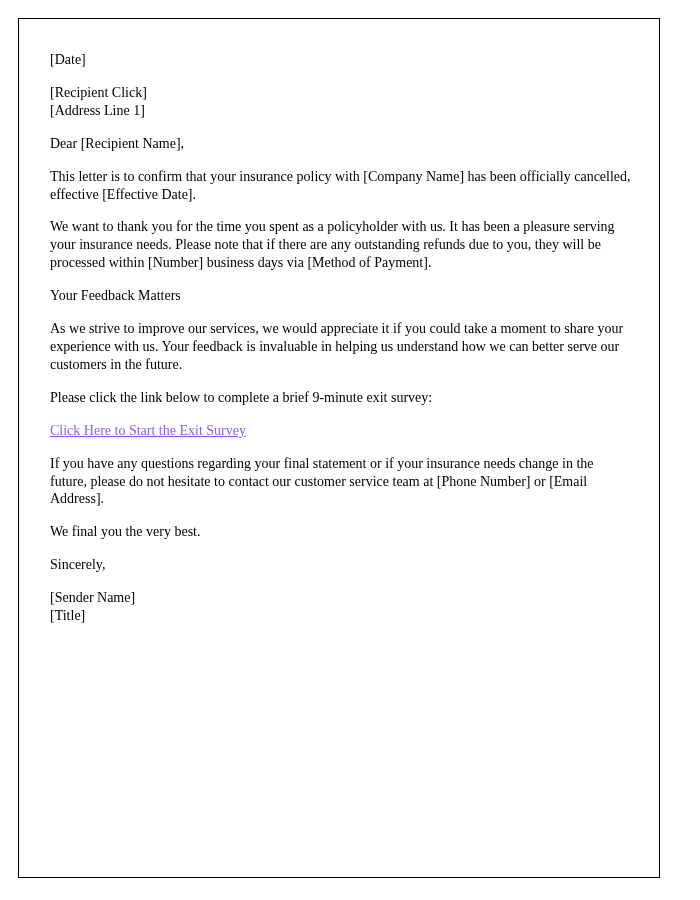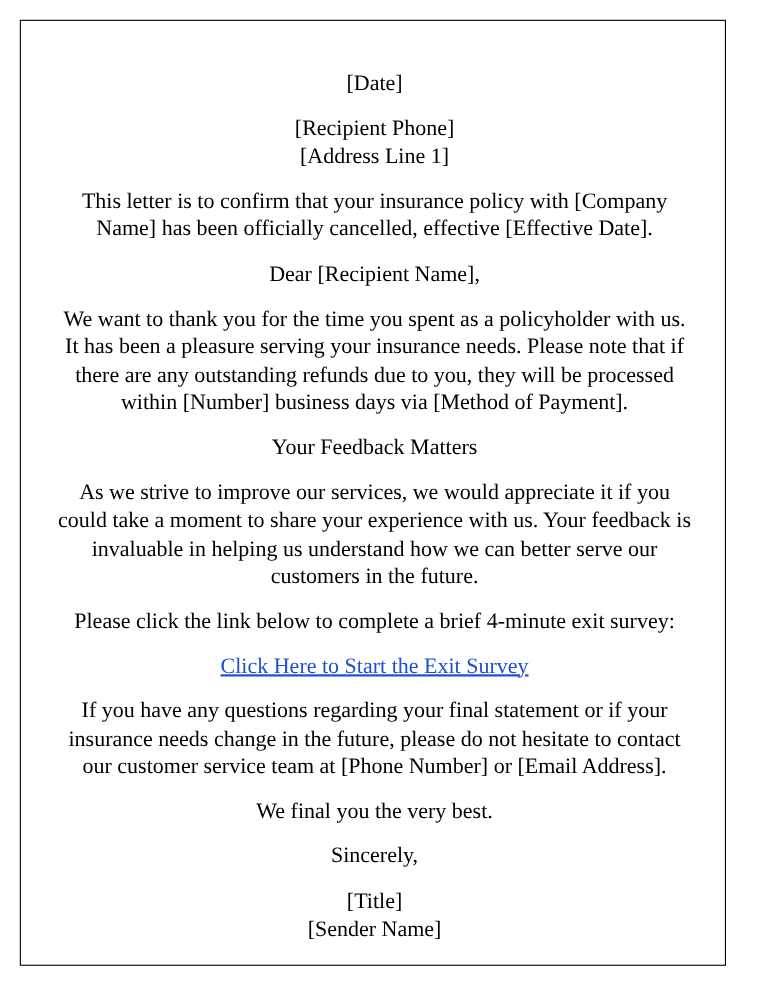--- a/index.html
+++ b/index.html
@@ -19,70 +19,69 @@
     left: 18px;
     top: 18px;
     width: 642px;
     height: 860px;
     border: 1px solid #000000;
     box-sizing: border-box;
     padding: 30px 28px 30px 31px;
     overflow: hidden;
   }
   .page p {
-    margin: 15px 0 15px 0;
-    font-size: 20px;
+    margin: 2px 0 15px 0;
+    font-size: 14px;
     line-height: 1.28;
-    text-align: center;
   }
   .block span {
     display: block;
   }
   .heading {
     font-weight: normal;
   }
   a.survey-link {
-    color: #1d4ed8;
+    color: #8b5cf6;
     text-decoration: underline;
     cursor: pointer;
   }
 </style>
 </head>
 <body>
 
 <div class="page">
 
   <p>[Date]</p>
 
   <p class="block">
-    <span>[Recipient Phone]</span>
+    <span>[Recipient Click]</span>
     <span>[Address Line 1]</span>
   </p>
 
 
+  <p>Dear [Recipient Name],</p>
+
   <p>This letter is to confirm that your insurance policy with [Company Name] has been officially cancelled, effective [Effective Date].</p>
-
-  <p>Dear [Recipient Name],</p>
 
   <p>We want to thank you for the time you spent as a policyholder with us. It has been a pleasure serving your insurance needs. Please note that if there are any outstanding refunds due to you, they will be processed within [Number] business days via [Method of Payment].</p>
 
   <p class="heading">Your Feedback Matters</p>
 
   <p>As we strive to improve our services, we would appreciate it if you could take a moment to share your experience with us. Your feedback is invaluable in helping us understand how we can better serve our customers in the future.</p>
 
-  <p>Please click the link below to complete a brief 4-minute exit survey:</p>
+  <p>Please click the link below to complete a brief 9-minute exit survey:</p>
 
   <p>
     <a href="#" class="survey-link">Click Here to Start the Exit Survey</a>
   </p>
 
   <p>If you have any questions regarding your final statement or if your insurance needs change in the future, please do not hesitate to contact our customer service team at [Phone Number] or [Email Address].</p>
 
   <p>We final you the very best.</p>
 
   <p>Sincerely,</p>
 
   <p class="block">
+    <span>[Sender Name]</span>
     <span>[Title]</span>
-    <span>[Sender Name]</span>
   </p>
 
 </div>
 
 </body></html>

